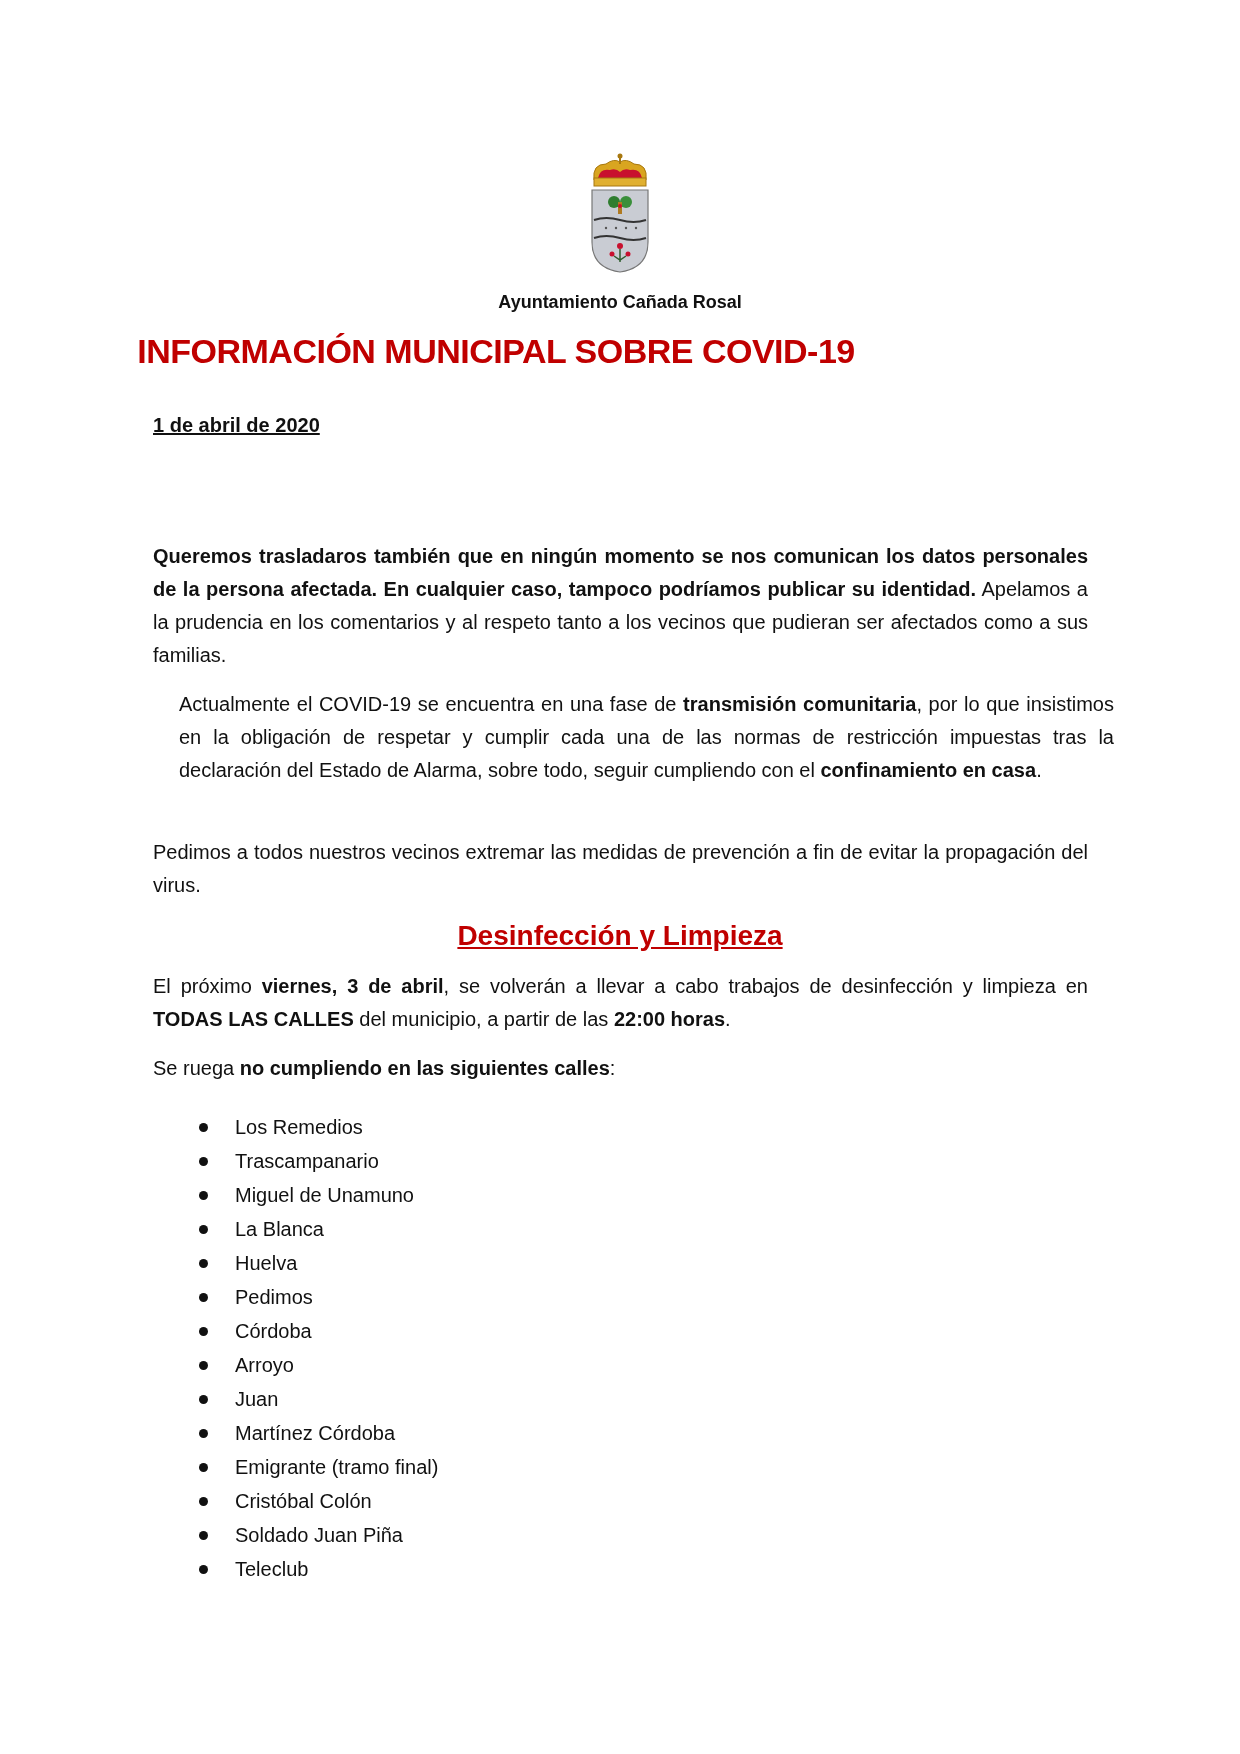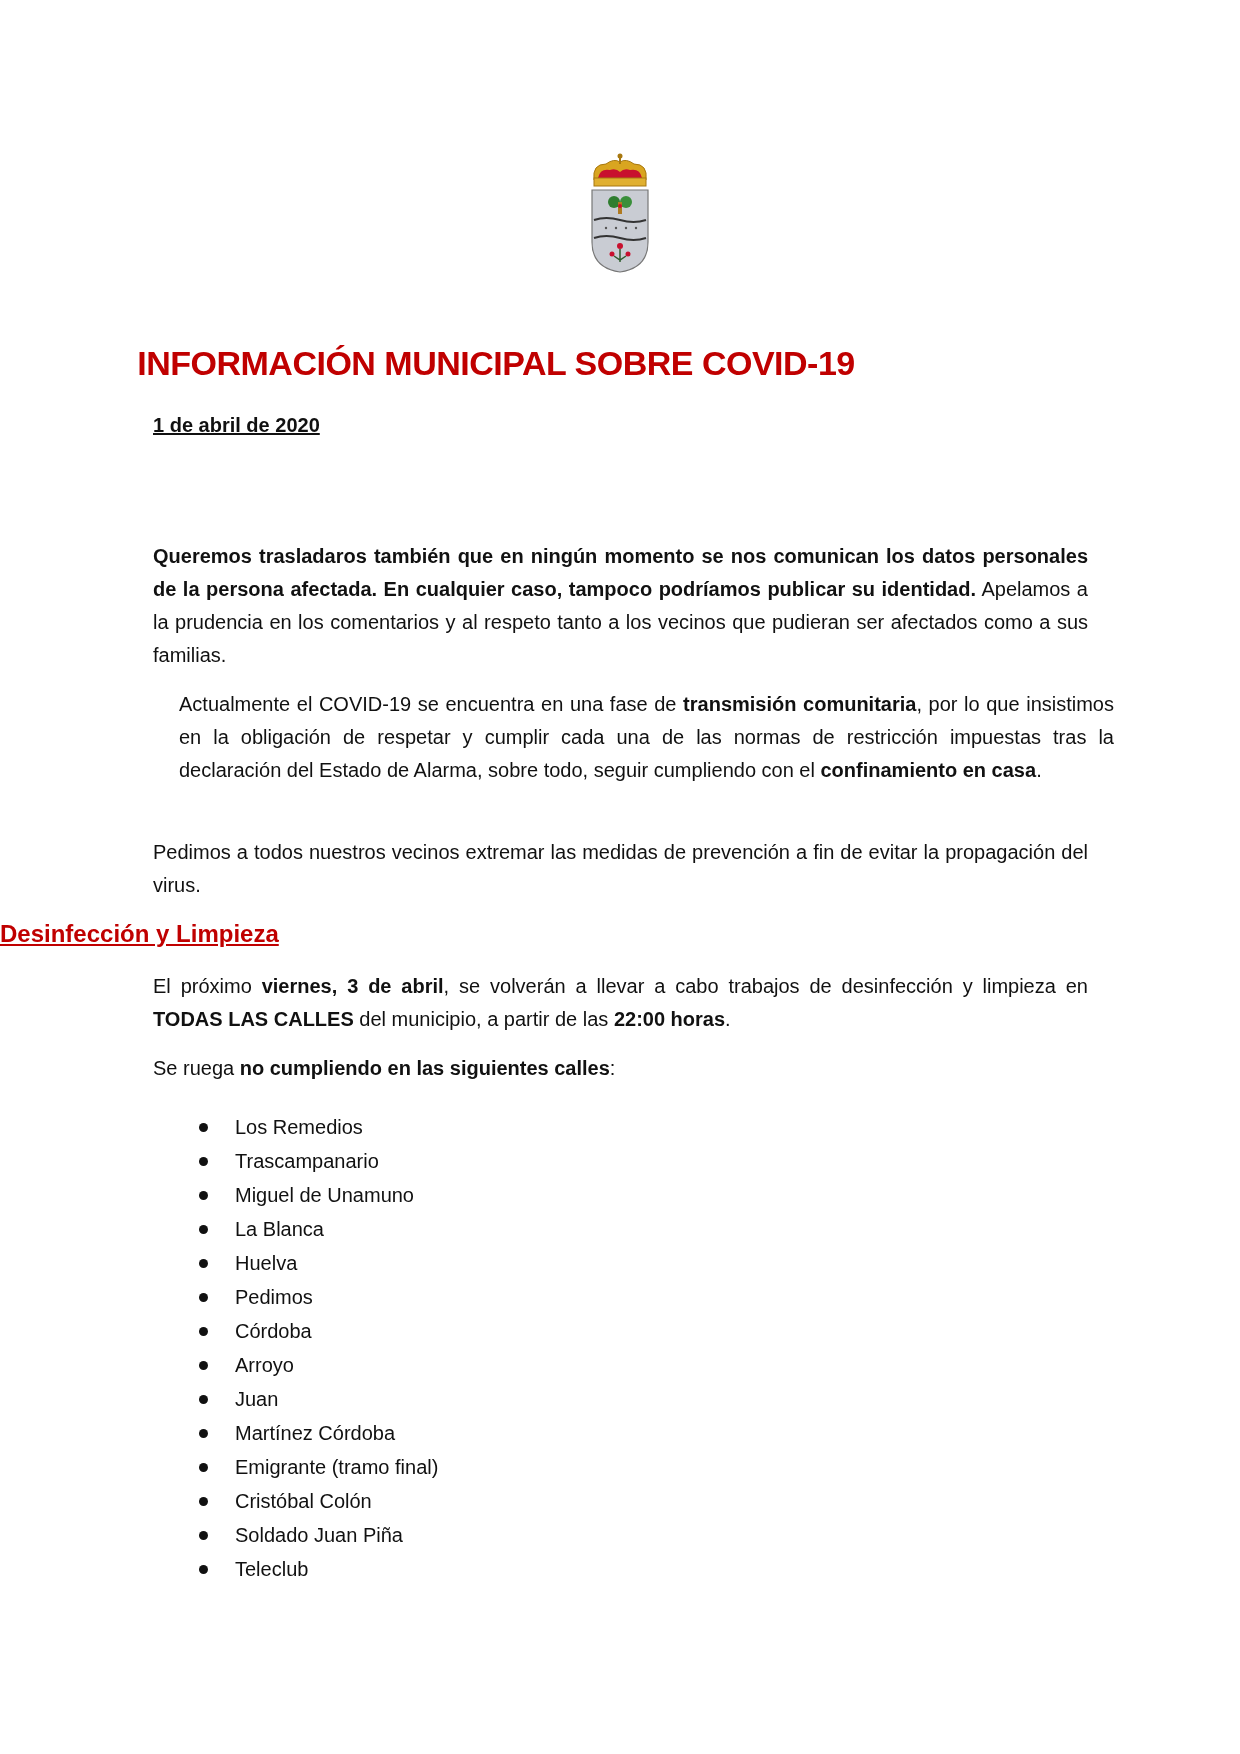--- a/index.html
+++ b/index.html
@@ -2,32 +2,32 @@
 <html><head>
 <meta charset="utf-8">
 <style>
   html, body { margin: 0; padding: 0; background: #ffffff; }
   body { width: 1240px; height: 1754px; position: relative; overflow: hidden;
          font-family: "Liberation Sans", sans-serif; color: #111111; }
   .page { position: absolute; left: 0; top: 0; width: 1240px; height: 1754px; }
   .crest { position: absolute; left: 584px; top: 150px; width: 72px; height: 125px; }
   .org { position: absolute; top: 292px; left: 0; width: 1240px; text-align: center;
          font-weight: bold; font-size: 18px; }
-  .title { position: absolute; top: 344px; left: 0; width: 992px; text-align: center;
+  .title { position: absolute; top: 332px; left: 0; width: 992px; text-align: center;
            font-weight: bold; font-size: 34px; color: #c00000; letter-spacing: -0.5px; }
   .date { position: absolute; top: 414px; left: 153px; font-weight: bold; font-size: 20px;
           text-decoration: underline; }
   .body-text { position: absolute; left: 153px; width: 935px; font-size: 20px;
                line-height: 33px; text-align: justify; margin: 0; }
   .p1 { top: 458px; }
   .p2 { top: 540px; }
   .p3 { top: 688px; margin-left: 26px; }
   .p4 { top: 836px; }
-  .section { position: absolute; top: 920px; left: 0; width: 1240px; 
-             font-weight: bold; font-size: 24px; color: #c00000; }
+  .section { position: absolute; top: 920px; left: 0; width: 1240px; text-align: center;
+             font-weight: bold; font-size: 28px; color: #c00000; }
   .section span { text-decoration: underline; }
   .p5 { top: 970px; }
   .p6 { top: 1052px; }
   .streets { position: absolute; left: 185px; top: 1102px; margin: 8px; padding: 0; list-style: none;
              font-size: 20px; }
   .streets li { height: 34px; line-height: 34px; position: relative; padding-left: 42px; }
   .bullet { position: absolute; left: 6px; top: 13px; width: 9px; height: 9px;
             border-radius: 50%; background: #111; }
   b { font-weight: bold; }
 </style>
@@ -57,20 +57,21 @@
       <circle cx="32" cy="78" r="1.2" fill="#555"></circle>
     <circle cx="42" cy="78" r="1.2" fill="#555"></circle>
       <circle cx="52" cy="78" r="1.2" fill="#555"></circle>
 
     <circle cx="36" cy="96" r="3" fill="#c8102e"></circle>
     <circle cx="28" cy="104" r="2.5" fill="#c8102e"></circle>
     <circle cx="44" cy="104" r="2.5" fill="#c8102e"></circle>
     <path d="M36 99 L36 112 M30 106 L36 110 L42 106" stroke="#2f5d2f" stroke-width="1.5" fill="none"></path>
   </svg>
 
+  <div class="org">Ayuntamiento Cañada Rosal</div>
   <div class="title">INFORMACIÓN MUNICIPAL SOBRE COVID-19</div>
   <div class="date">1 de abril de 2020</div>
 
 
   <p class="body-text p2"><b>Queremos trasladaros también que en ningún momento se nos comunican los datos personales de la persona afectada. En cualquier caso, tampoco podríamos publicar su identidad.</b><span> Apelamos a la prudencia en los comentarios y al respeto tanto a los vecinos que pudieran ser afectados como a sus familias.</span></p>
 
   <p class="body-text p3"><span>Actualmente el COVID-19 se encuentra en una fase de </span><b>transmisión comunitaria</b><span>, por lo que insistimos en la obligación de respetar y cumplir cada una de las normas de restricción impuestas tras la declaración del Estado de Alarma, sobre todo, seguir cumpliendo con el </span><b>confinamiento en casa</b><span>.</span></p>
 
   <p class="body-text p4"><span>Pedimos a todos nuestros vecinos extremar las medidas de prevención a fin de evitar la propagación del virus.</span></p>
 

